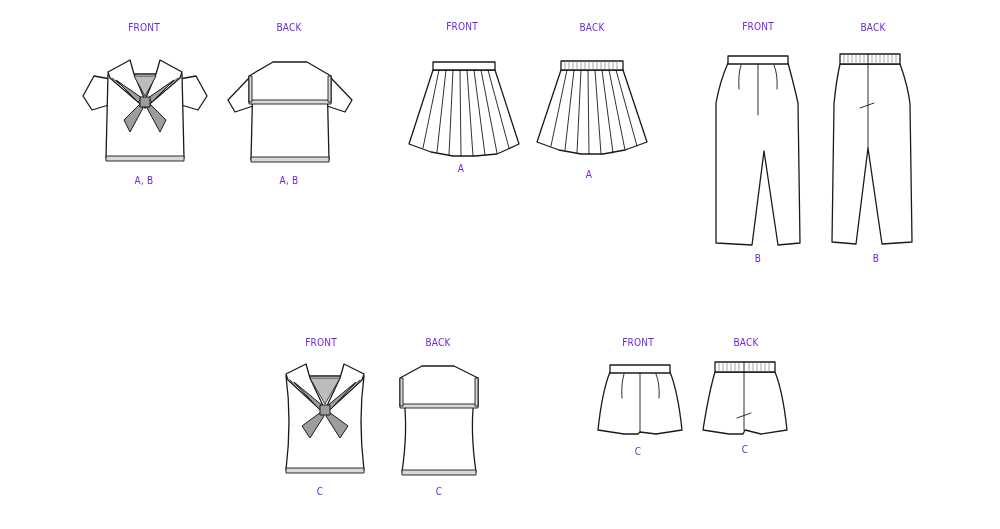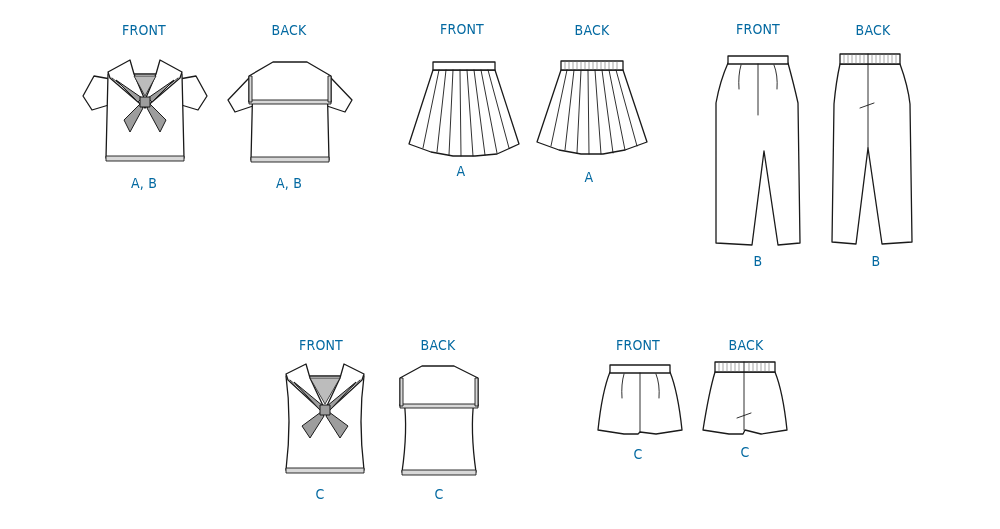--- a/index.html
+++ b/index.html
@@ -1,18 +1,18 @@
 <!DOCTYPE html>
 <html><head>
 <meta charset="utf-8">
 <style>
   html, body { margin: 0; padding: 0; background: #ffffff; }
   body { width: 1000px; height: 529px; position: relative; overflow: hidden;
          font-family: "DejaVu Sans Condensed", "DejaVu Sans", "Liberation Sans", sans-serif; }
-  .lbl { position: absolute; color: #0369a1; font-size: 14px; letter-spacing: 0.2px;
+  .lbl { position: absolute; color: #6d28d9; font-size: 10px; letter-spacing: 0.2px;
          transform: translateX(-50%); white-space: nowrap; line-height: 1; }
   .view { position: absolute; }
   svg { overflow: visible; }
   .ln { fill: #ffffff; stroke: #1a1a1a; stroke-width: 1.3; stroke-linejoin: round; stroke-linecap: round; }
   .thin { fill: none; stroke: #1a1a1a; stroke-width: 0.9; stroke-linecap: round; }
   .gray { fill: #9d9d9d; stroke: #1a1a1a; stroke-width: 1; stroke-linejoin: round; }
   .shade { fill: #bcbcbc; stroke: #1a1a1a; stroke-width: 0.8; }
   .hem { fill: #d8d8d8; stroke: #1a1a1a; stroke-width: 0.9; }
   .rib { fill: #ffffff; stroke: #6a6a6a; stroke-width: 0.6; }
 </style>

